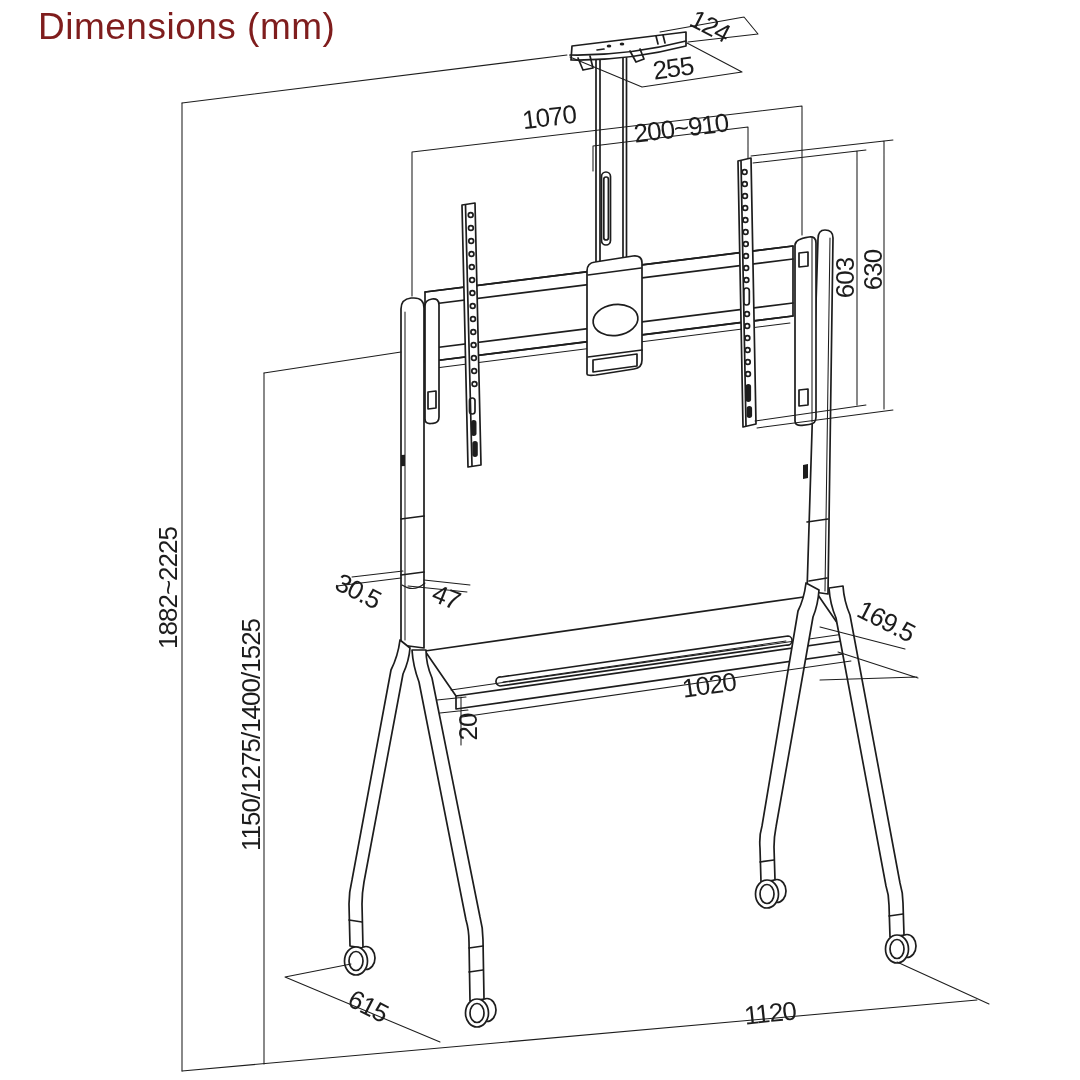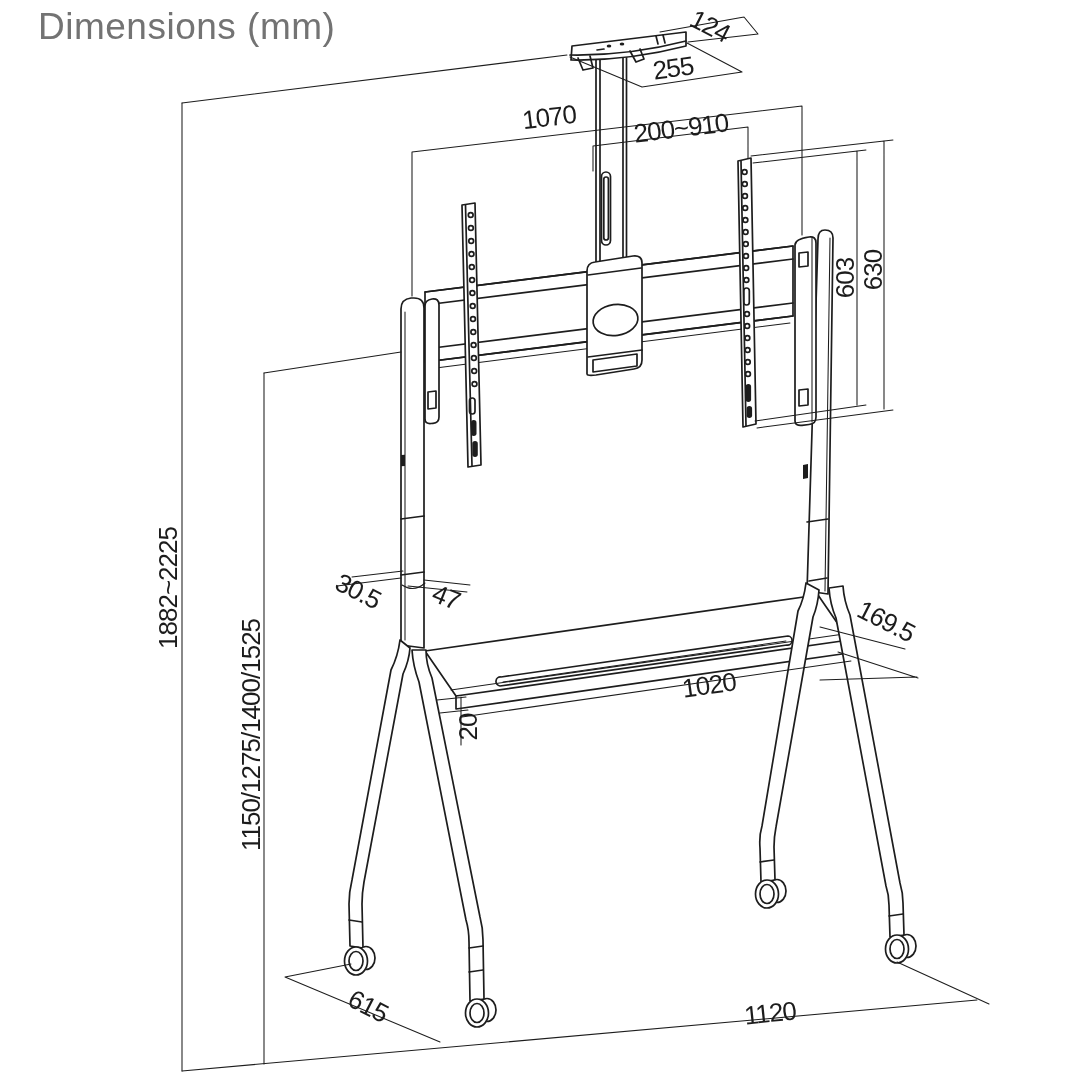--- a/index.html
+++ b/index.html
@@ -1,19 +1,19 @@
 <!DOCTYPE html>
 <html><head>
 <meta charset="utf-8">
 <style>
   html,body{margin:0;padding:0;background:#ffffff;}
   .page{position:relative;width:1080px;height:1080px;background:#fff;overflow:hidden;
         font-family:"Liberation Sans",sans-serif;}
   .title{position:absolute;left:38px;top:6px;font-size:37px;font-weight:300;
-         color:#737373;letter-spacing:.5px;margin:0;}
+         color:#7f1d1d;letter-spacing:.5px;margin:0;}
   svg{position:absolute;left:0;top:0;}
   .s  {fill:none;stroke:#1d1d1d;stroke-width:1.7;stroke-linejoin:round;stroke-linecap:round;}
   .sf {fill:#ffffff;stroke:#1d1d1d;stroke-width:1.7;stroke-linejoin:round;stroke-linecap:round;}
   .sk {fill:#1d1d1d;stroke:none;}
   .d  {fill:none;stroke:#1d1d1d;stroke-width:1.05;stroke-linecap:round;}
   .lbl{font-family:"Liberation Sans",sans-serif;font-size:26px;fill:#1c1c1c;
        letter-spacing:-1px;text-anchor:middle;}
 </style>
 </head>
 <body>

